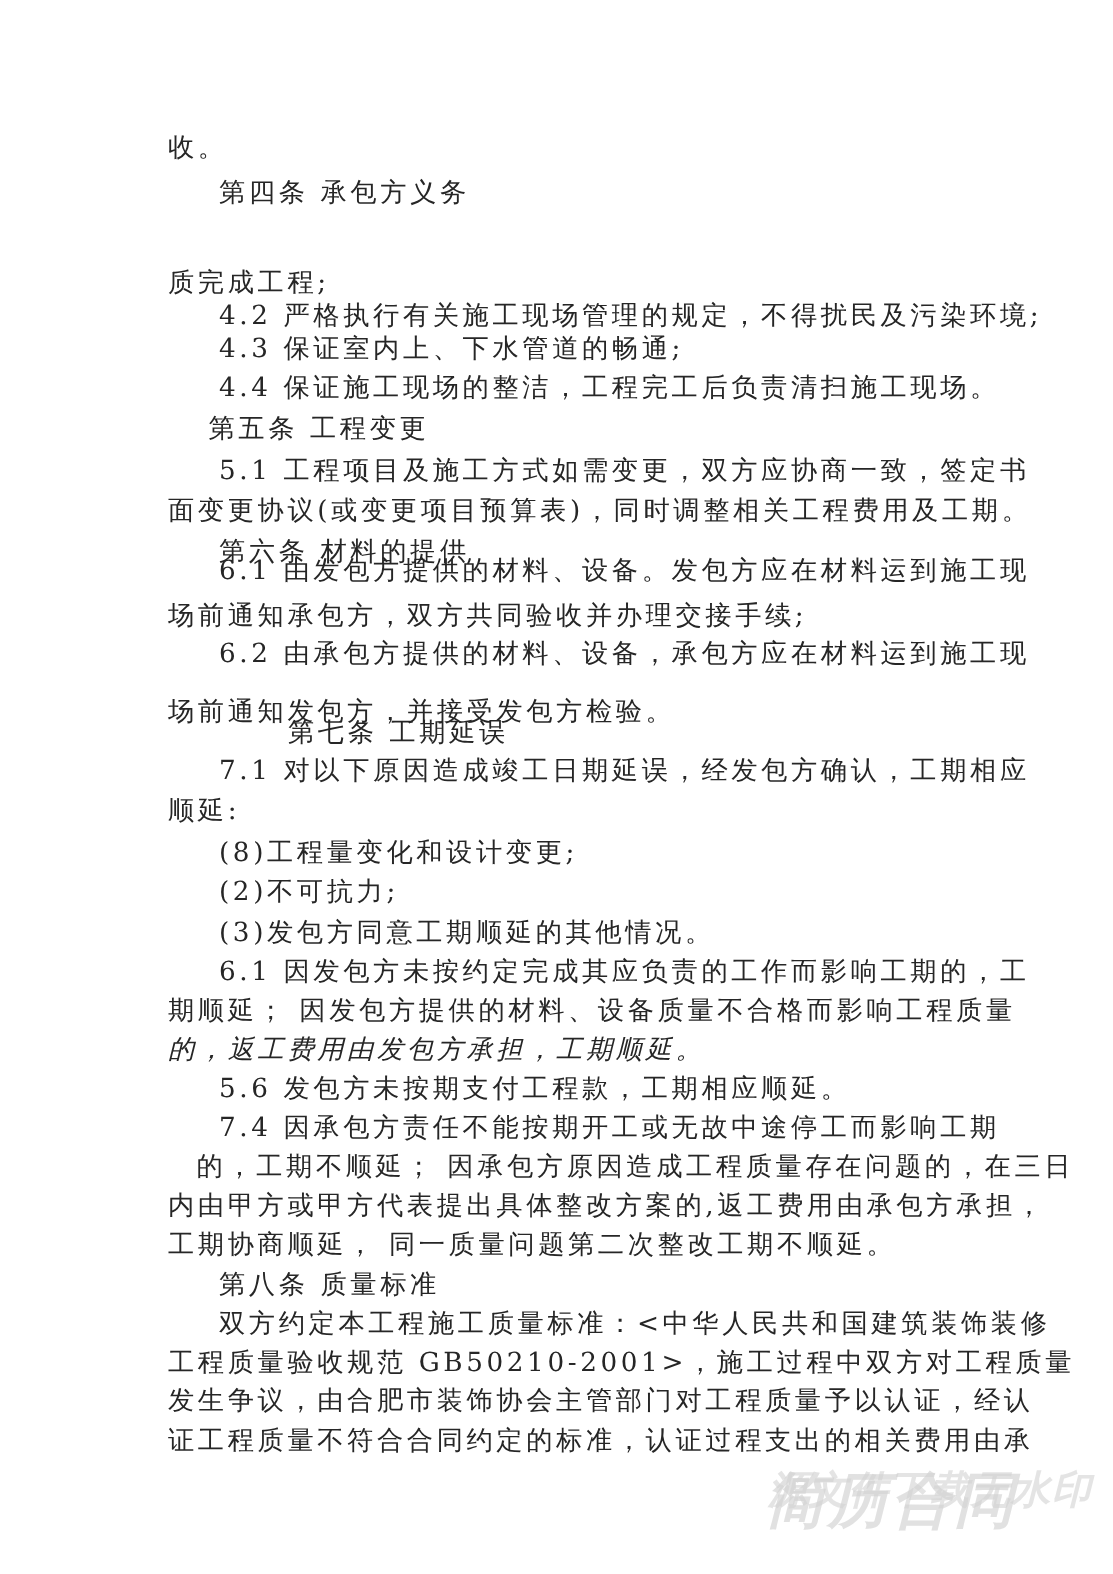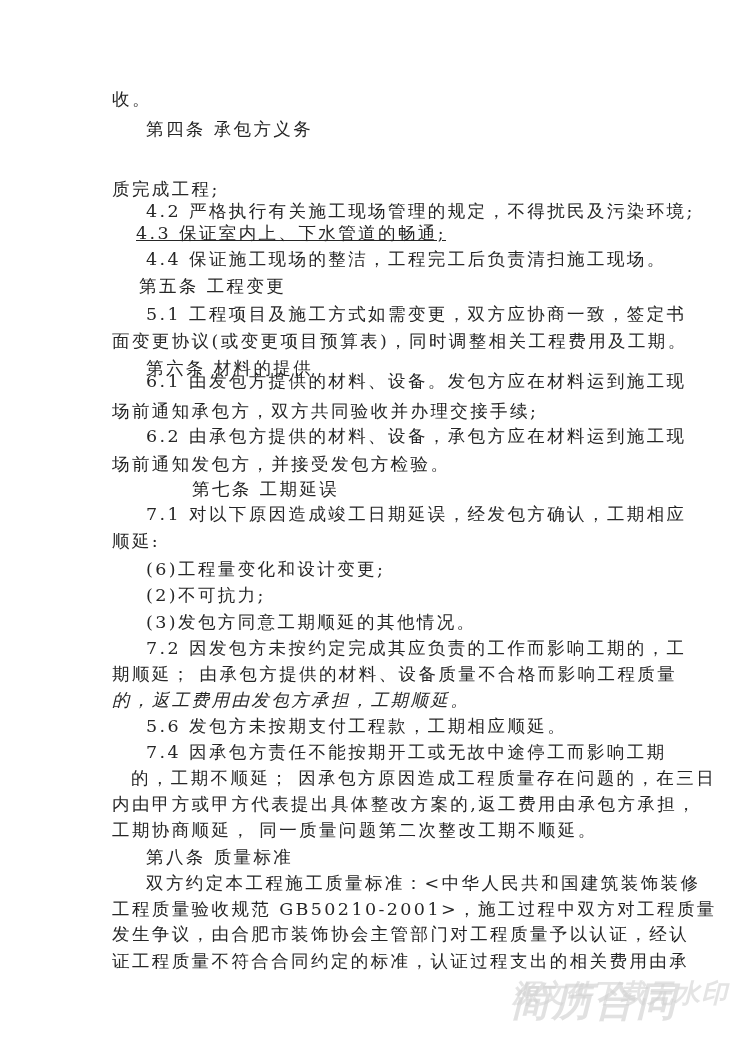--- a/index.html
+++ b/index.html
@@ -25,37 +25,37 @@
     <div class="line" style="left: 112px; top: 923px;">发生争议，由合肥市装饰协会主管部门对工程质量予以认证，经认</div>
     <div class="line" style="left: 112px; top: 898px;">工程质量验收规范   GB50210-2001&gt;，施工过程中双方对工程质量</div>
     <div class="line" style="left: 146px; top: 872px;">双方约定本工程施工质量标准：&lt;中华人民共和国建筑装饰装修</div>
     <div class="line" style="left: 146px; top: 846px;">第八条   质量标准</div>
     <div class="line" style="left: 112px; top: 793px;">内由甲方或甲方代表提出具体整改方案的,返工费用由承包方承担，</div>
     <div class="line" style="left: 112px; top: 819px;">工期协商顺延， 同一质量问题第二次整改工期不顺延。</div>
     <div class="line" style="left: 112px; top: 767px; margin-left: 19px;">的，工期不顺延； 因承包方原因造成工程质量存在问题的，在三日</div>
     <div class="line" style="left: 146px; top: 741px;">7.4   因承包方责任不能按期开工或无故中途停工而影响工期</div>
     <div class="line" style="left: 146px; top: 715px;">5.6   发包方未按期支付工程款，工期相应顺延。</div>
     <div class="line" style="left: 112px; top: 689px; font-style: italic;">的，返工费用由发包方承担，工期顺延。</div>
-    <div class="line" style="left: 112px; top: 663px;">期顺延； 由承包方提供的材料、设备质量不合格而影响工程质量</div>
-    <div class="line" style="left: 146px; top: 637px;">7.2   因发包方未按约定完成其应负责的工作而影响工期的，工</div>
+    <div class="line" style="left: 112px; top: 663px;">期顺延； 因发包方提供的材料、设备质量不合格而影响工程质量</div>
+    <div class="line" style="left: 146px; top: 637px;">6.1   因发包方未按约定完成其应负责的工作而影响工期的，工</div>
     <div class="line" style="left: 146px; top: 611px;">(3)发包方同意工期顺延的其他情况。</div>
     <div class="line" style="left: 146px; top: 584px;">(2)不可抗力;</div>
-    <div class="line" style="left: 146px; top: 558px;">(6)工程量变化和设计变更;</div>
+    <div class="line" style="left: 146px; top: 558px;">(8)工程量变化和设计变更;</div>
     <div class="line" style="left: 112px; top: 530px;">顺延:</div>
     <div class="line" style="left: 146px; top: 503px;">7.1   对以下原因造成竣工日期延误，经发包方确认，工期相应</div>
     <div class="line" style="left: 192px; top: 478px;">第七条   工期延误</div>
-    <div class="line" style="left: 112px; top: 453px;">场前通知发包方，并接受发包方检验。</div>
+    <div class="line" style="left: 112px; top: 464px;">场前通知发包方，并接受发包方检验。</div>
     <div class="line" style="left: 146px; top: 425px;">6.2   由承包方提供的材料、设备，承包方应在材料运到施工现</div>
     <div class="line" style="left: 112px; top: 400px;">场前通知承包方，双方共同验收并办理交接手续;</div>
     <div class="line" style="left: 146px; top: 370px;">6.1   由发包方提供的材料、设备。发包方应在材料运到施工现</div>
     <div class="line" style="left: 146px; top: 357px;">第六条   材料的提供</div>
     <div class="line" style="left: 112px; top: 330px;">面变更协议(或变更项目预算表)，同时调整相关工程费用及工期。</div>
     <div class="line" style="left: 146px; top: 303px;">5.1 工程项目及施工方式如需变更，双方应协商一致，签定书</div>
     <div class="line" style="left: 139px; top: 275px;">第五条   工程变更</div>
     <div class="line" style="left: 146px; top: 248px;">4.4   保证施工现场的整洁，工程完工后负责清扫施工现场。</div>
-    <div class="line" style="left: 136px; top: 222px; text-decoration: underline;">4.3   保证室内上、下水管道的畅通;</div>
+    <div class="line" style="left: 146px; top: 222px;">4.3   保证室内上、下水管道的畅通;</div>
     <div class="line" style="left: 146px; top: 200px;">4.2   严格执行有关施工现场管理的规定，不得扰民及污染环境;</div>
     <div class="line" style="left: 112px; top: 178px;">质完成工程;</div>
     <div class="line" style="left: 146px; top: 118px;">第四条   承包方义务</div>
     <div class="line" style="left: 112px; top: 88px;">收。</div>
   <div class="watermark wm-main">简历合同</div>
   <div class="watermark wm-sub">源文件下载无水印</div>
 </div>
 
 </body></html>

